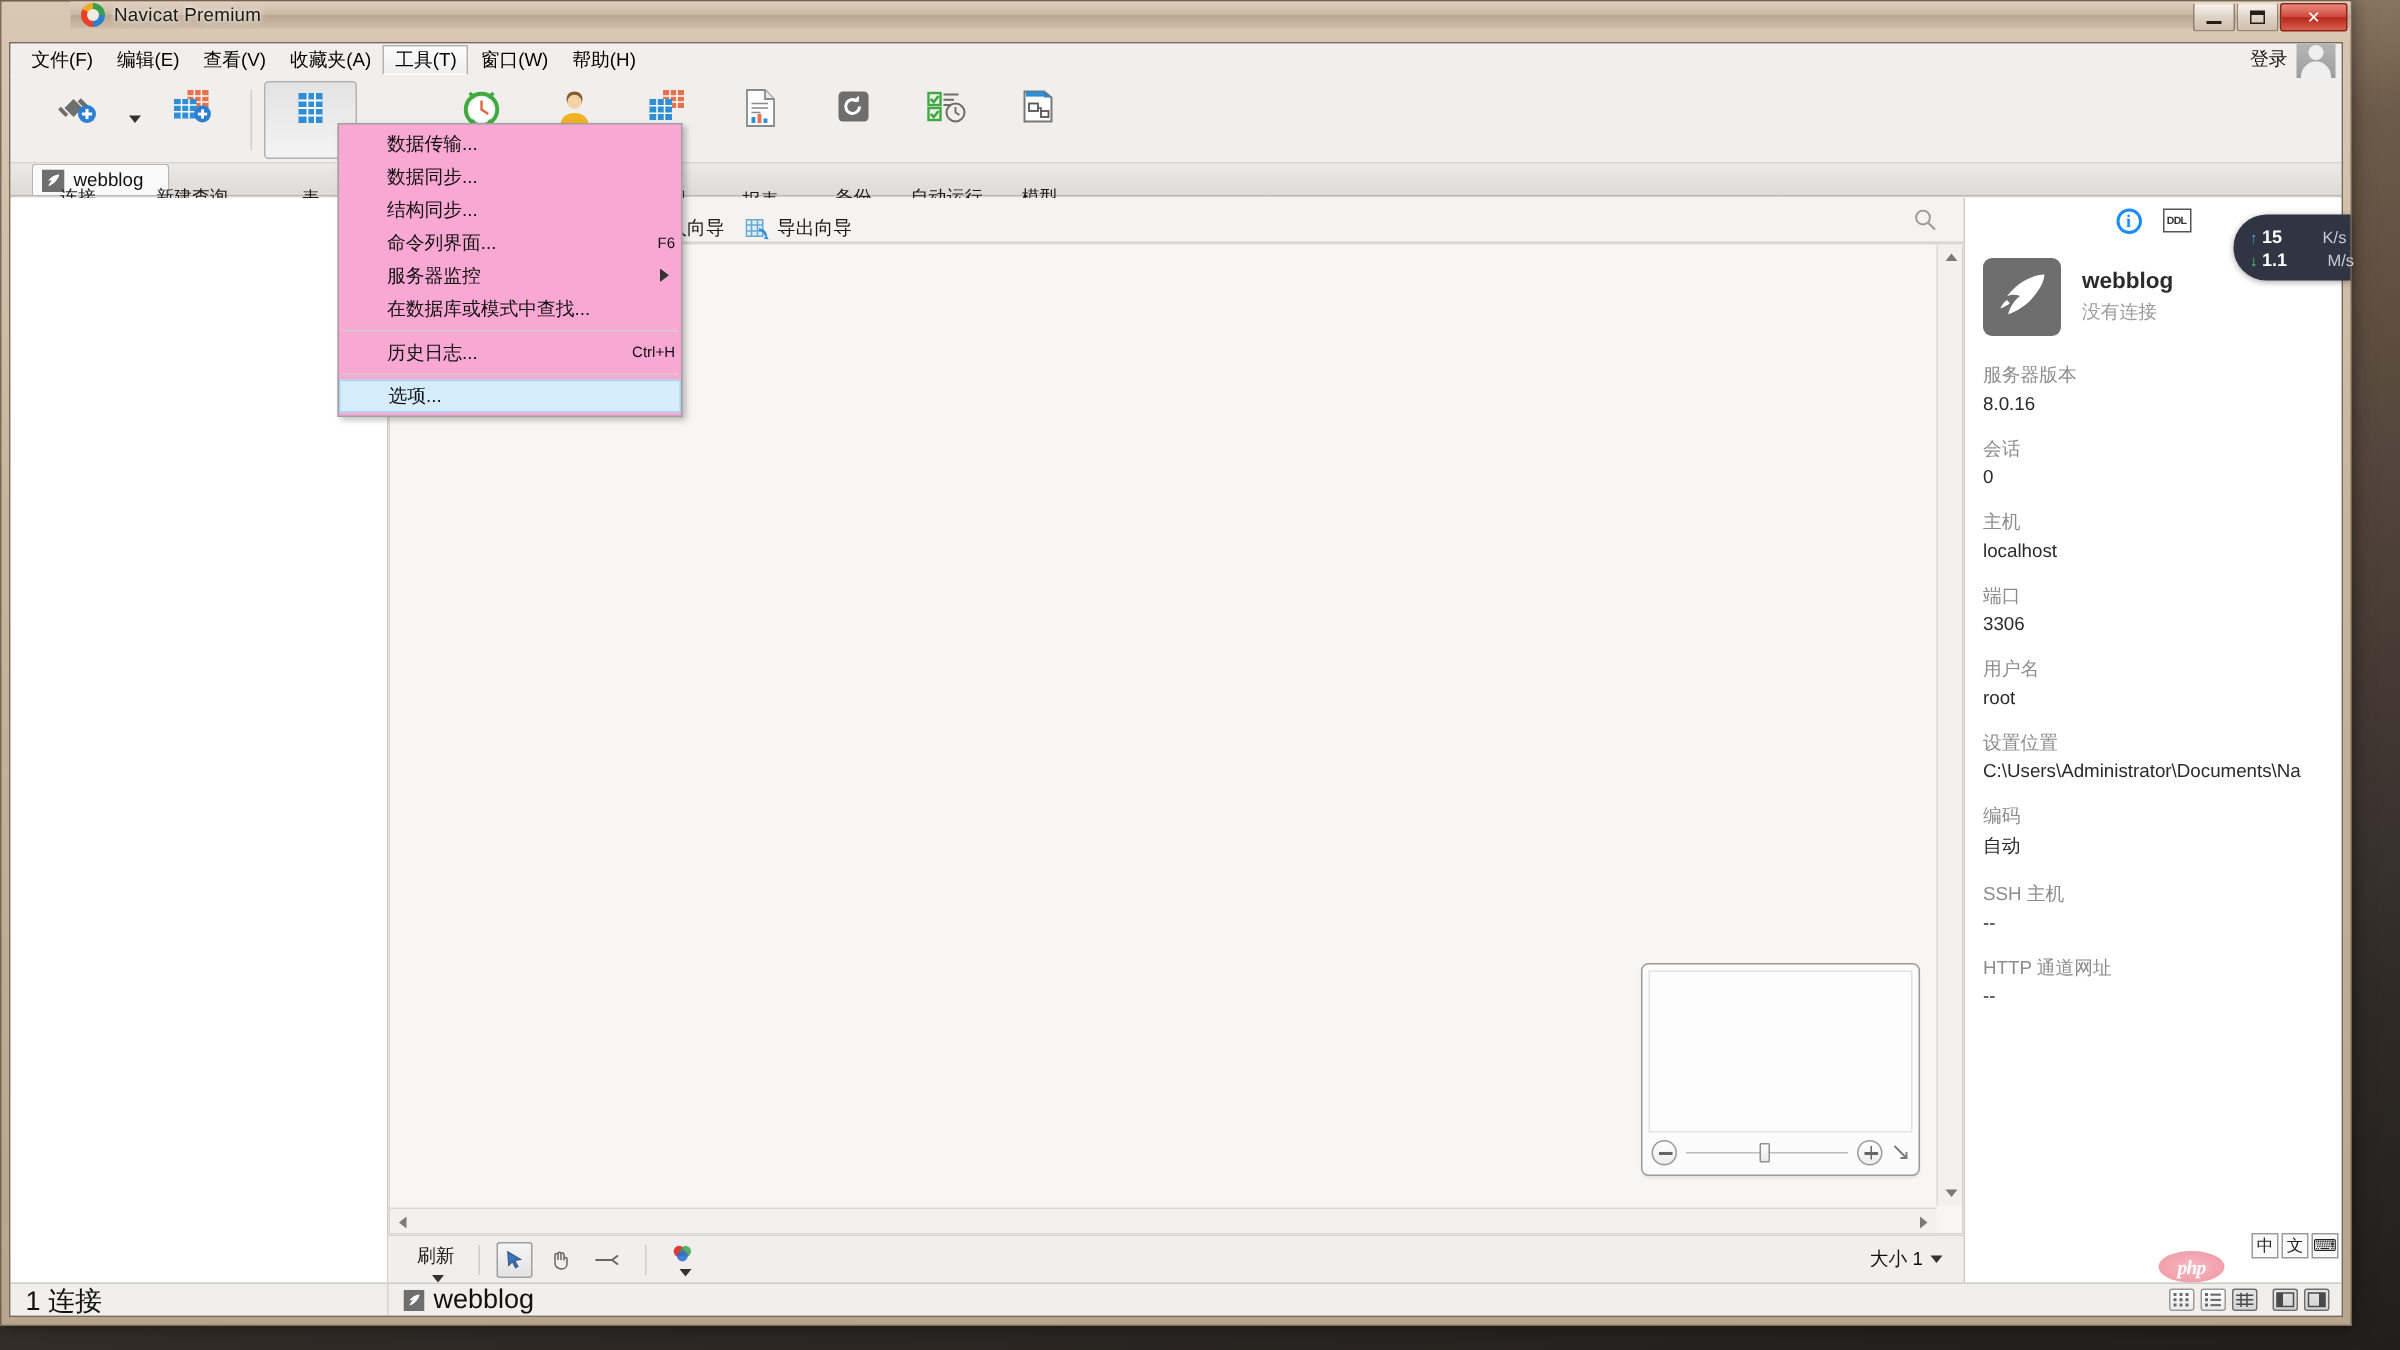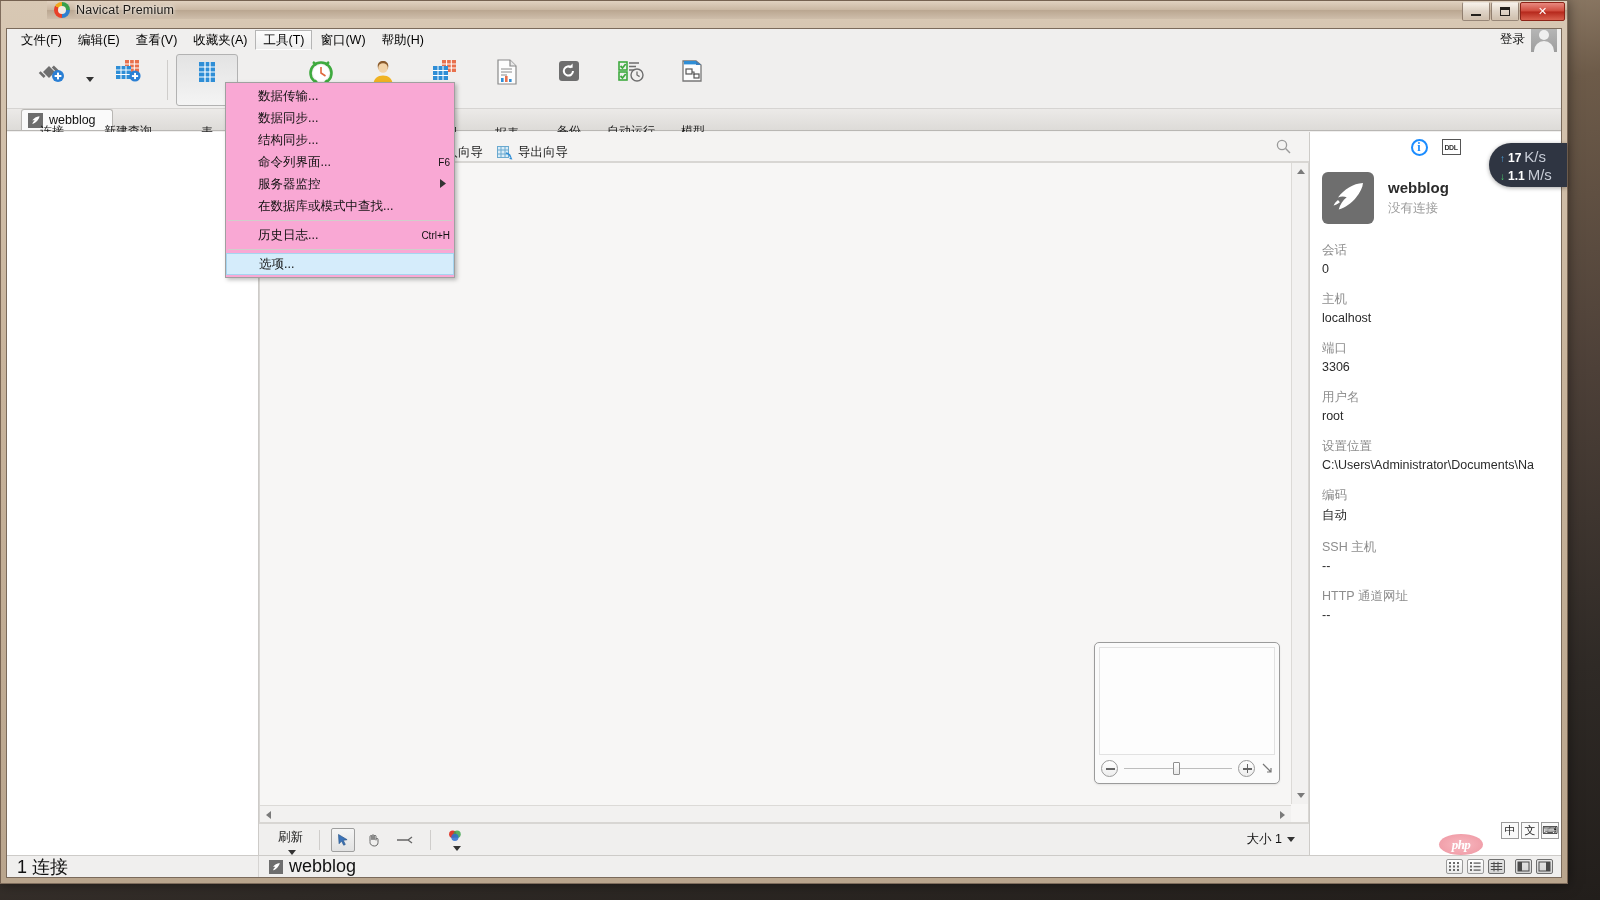--- a/index.html
+++ b/index.html
@@ -209,21 +209,21 @@
   
   #netbadge {
     position:absolute; right:0px; top:142px; width:78px; height:44px;
     background:#2f3542; border-radius:22px 0 0 22px; color:#fff;
     display:flex; flex-direction:column; justify-content:center; padding-left:11px; gap:1px;
     box-shadow:0 1px 4px rgba(0,0,0,.35); z-index:40;
   }
   .nb-row { display:flex; align-items:baseline; gap:3px; font-size:12px; }
   .nb-arrow { font-size:10px; line-height:1; }
   .nb-num { font-weight:bold; font-size:12px; }
-  .nb-unit { font-size:15px; color:#c7ccd6; }
+  .nb-unit { font-size:11px; color:#c7ccd6;margin-left:24px; }
 
   
   #statusbar {
     position:absolute; left:0; right:0; bottom:0; height:22px;
     background:#f0efee; border-top:1px solid #cdcbc8; display:flex; align-items:center;
     font-size:18px; color:#111;
   }
   #sb-left { width:252px; padding-left:10px; border-right:1px solid #d6d4d2; height:100%;
      display:flex; align-items:center;}
   #sb-mid { padding-left:10px; display:flex; align-items:center; gap:6px; flex:1;}
@@ -616,20 +616,24 @@
             </svg>
           </div>
           <div>
             <div id="rp-conn-name">webblog</div>
             <div id="rp-conn-sub">没有连接</div>
           </div>
         </div>
 
         <div id="rp-fields">
           <div class="fld">
+            <div class="fld-label">服务器版本</div>
+            <div class="fld-value">8.0.16</div>
+          </div>
+          <div class="fld">
             <div class="fld-label">会话</div>
             <div class="fld-value">0</div>
           </div>
           <div class="fld">
             <div class="fld-label">主机</div>
             <div class="fld-value">localhost</div>
           </div>
           <div class="fld">
             <div class="fld-label">端口</div>
             <div class="fld-value">3306</div>
@@ -751,21 +755,21 @@
       <div class="dd-item hl">
         <span>选项...</span>
       </div>
     </div>
 
   </div>
 
   <div id="netbadge">
     <div class="nb-row">
       <span class="nb-arrow" style="color:#4aa3df">↑</span>
-      <span class="nb-num">17</span>
+      <span class="nb-num">15</span>
       <span class="nb-unit">K/s</span>
     </div>
     <div class="nb-row">
       <span class="nb-arrow" style="color:#4ccf6d">↓</span>
       <span class="nb-num">1.1</span>
       <span class="nb-unit">M/s</span>
     </div>
   </div>
 
   <div id="php-wm">php</div>

